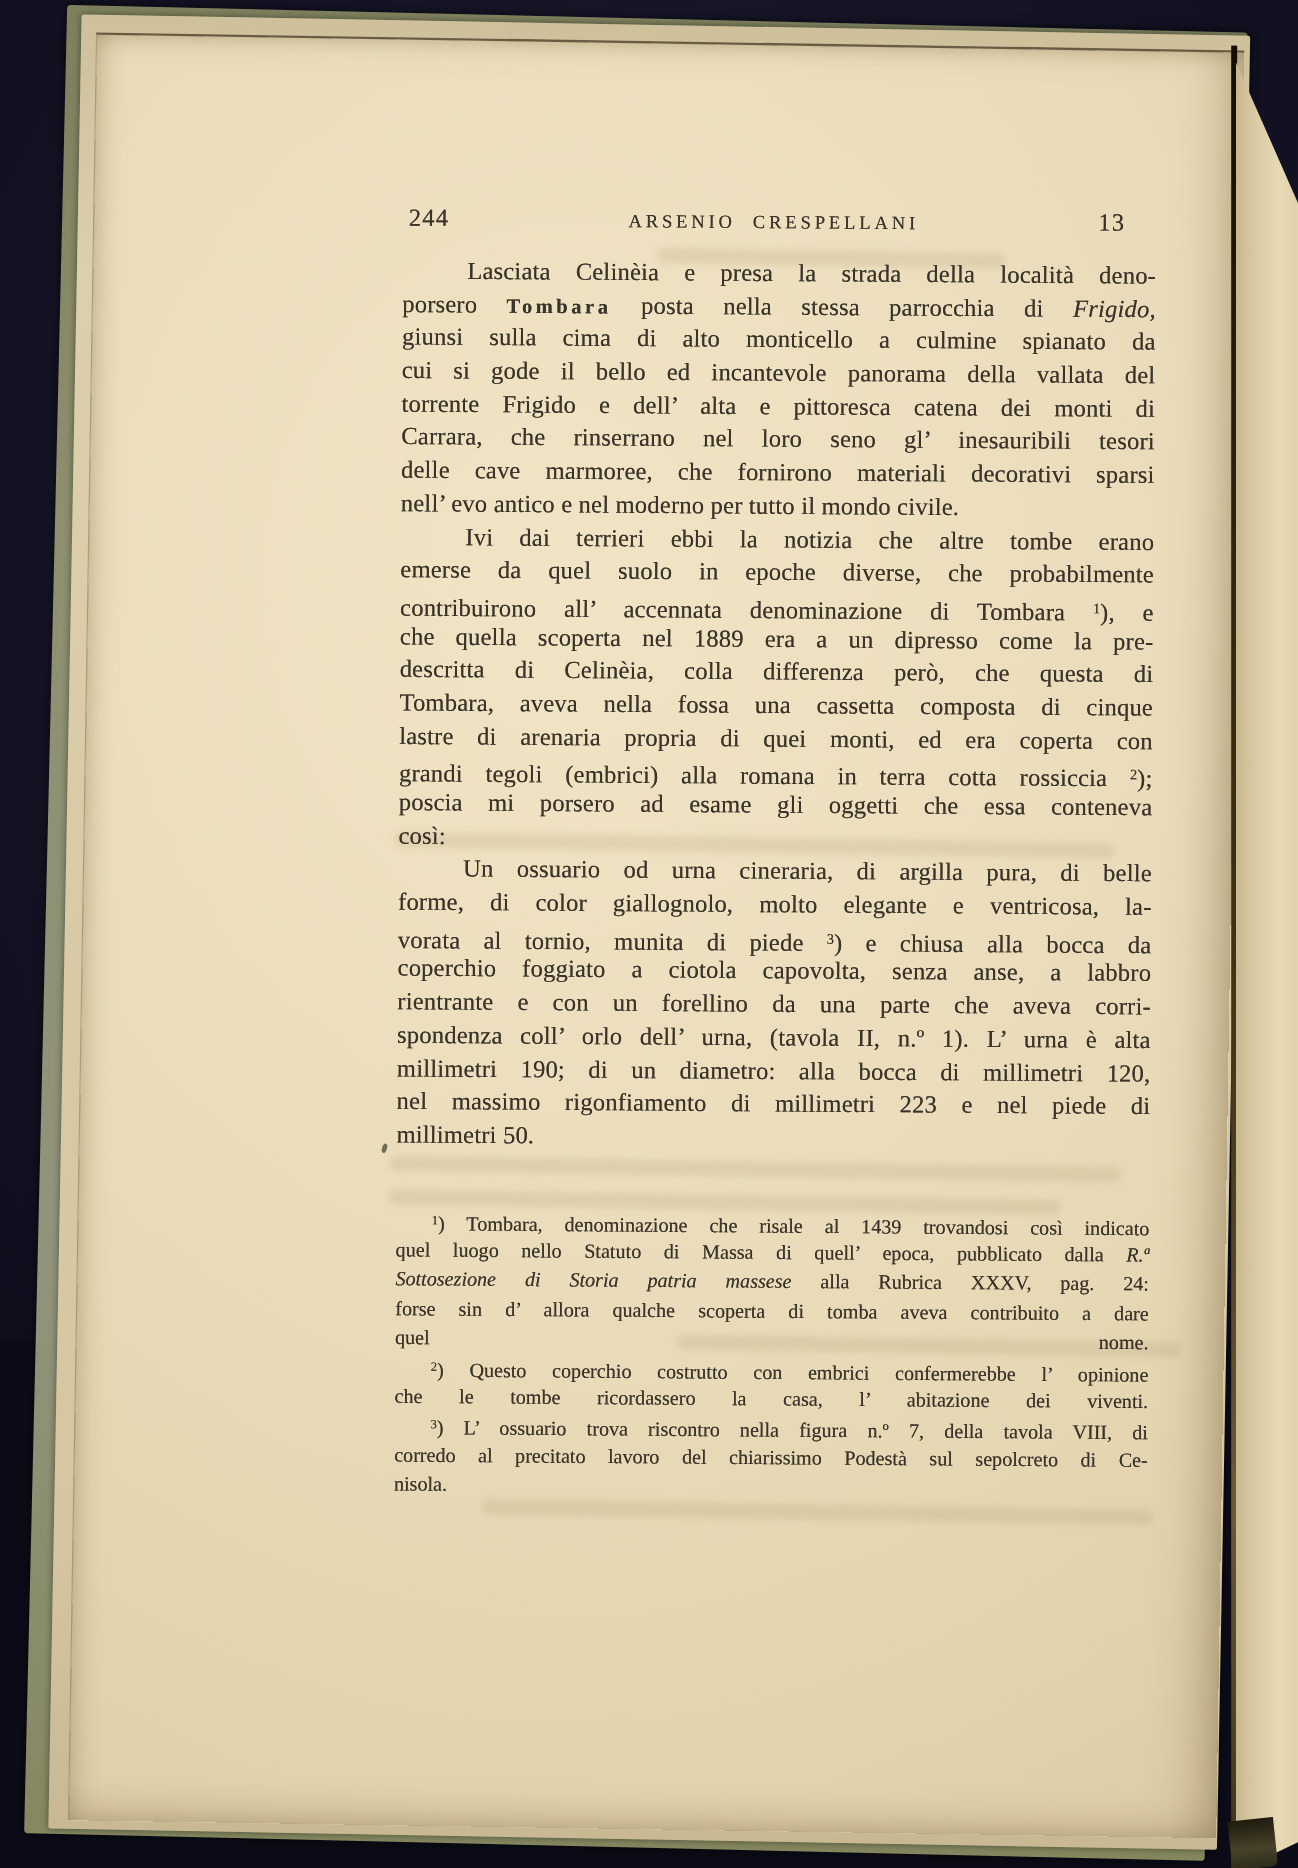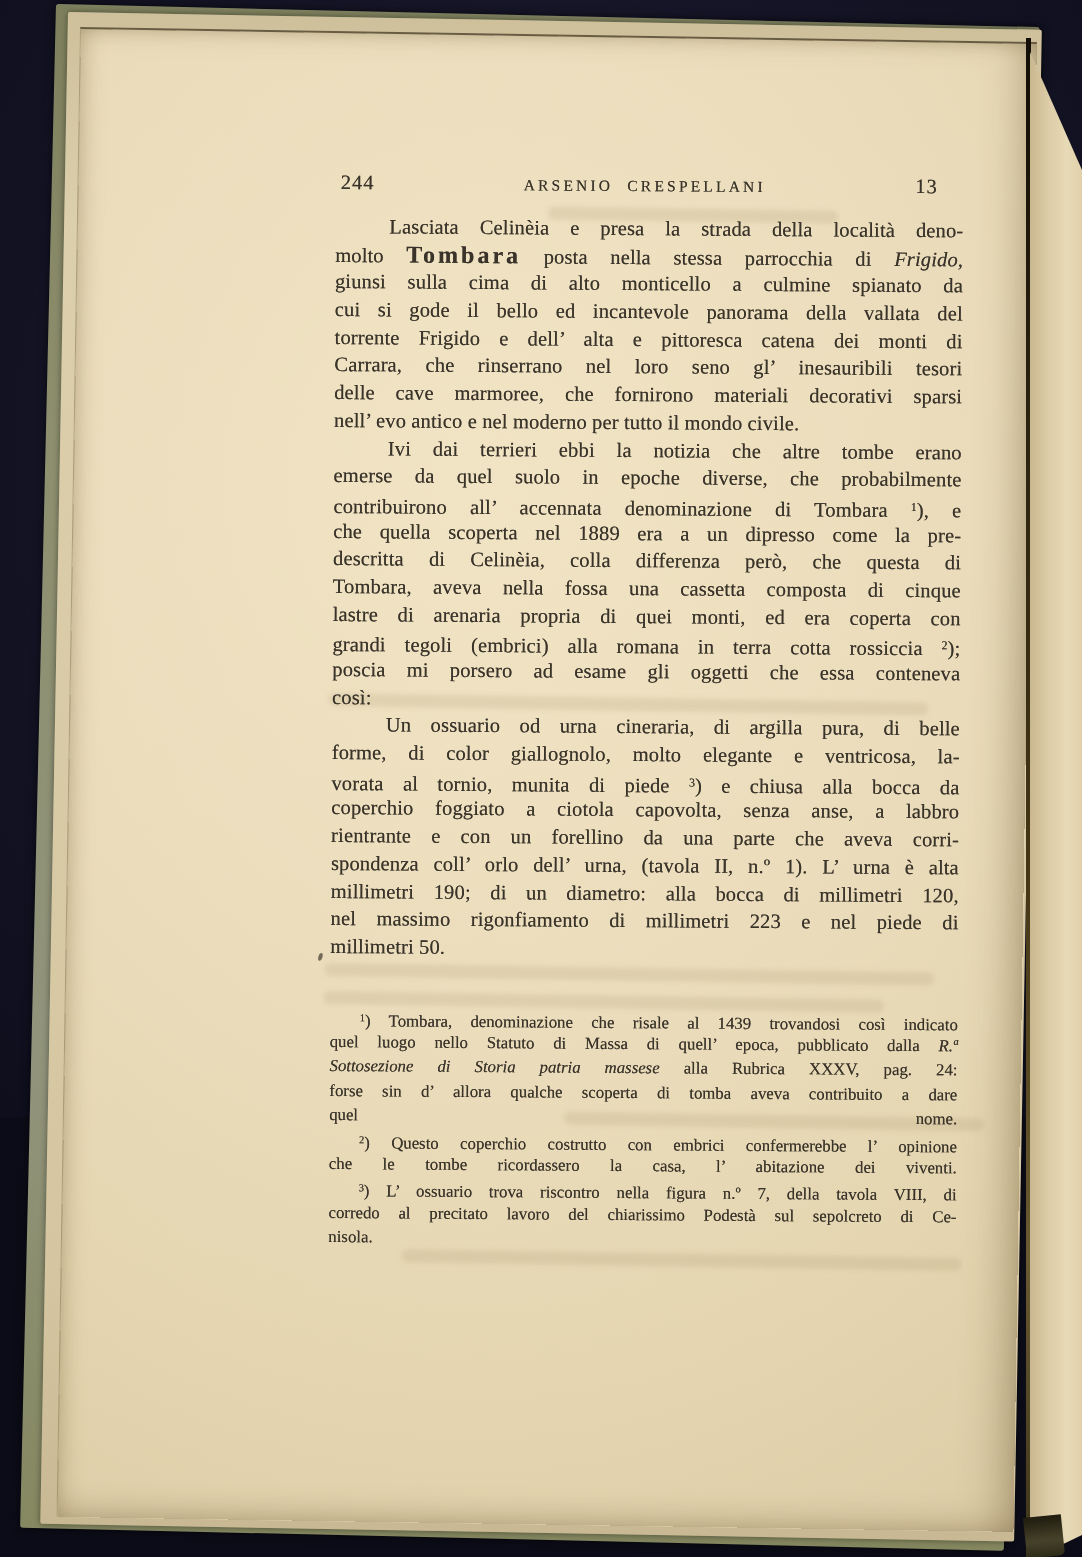--- a/index.html
+++ b/index.html
@@ -48,21 +48,21 @@
     margin:0 0 16px 0;height:26px;}
   .pagehead .numl{font-size:20.5px;margin-left:5px;letter-spacing:1px;}
   .pagehead .numr{font-size:20.5px;margin-right:26px;letter-spacing:1px;}
   .pagehead .title{font-size:15.5px;letter-spacing:3.2px;word-spacing:7px;}
 
   .bodytext .line{font-size:20.5px;line-height:27.7px;height:27.7px;
     text-align:justify;text-align-last:justify;letter-spacing:.15px;}
   .line.indent{padding-left:54px;}
   .line.last{text-align-last:left;}
 
-  .seg-b{font-weight:bold;font-size:24px;letter-spacing:3px;}
+  .seg-b{font-weight:bold;font-size:17px;letter-spacing:3px;}
   .seg-i{font-style:italic;}
   .seg-sup{font-size:12px;vertical-align:6px;letter-spacing:0;}
 
   .footnotes{margin-top:45px;}
   .footnotes .line{font-size:16.8px;line-height:24.4px;height:24.4px;
     text-align:justify;text-align-last:justify;}
   .footnotes .line.indent{padding-left:30px;}
   .footnotes .seg-sup{font-size:10.5px;vertical-align:5px;}
 
   
@@ -93,21 +93,21 @@
 
     <div class="text-rotor">
       <header class="pagehead">
         <span class="numl">244</span>
         <span class="title">ARSENIO CRESPELLANI</span>
         <span class="numr">13</span>
       </header>
 
       <section class="bodytext" id="body-text">
           <div class="line indent"><span class="seg-n">Lasciata Celinèia e presa la strada della località deno-</span></div>
-          <div class="line"><span class="seg-n">molto </span><span class="seg-b">Tombara</span><span class="seg-n"> posta nella stessa parrocchia di </span><span class="seg-i">Frigido,</span></div>
+          <div class="line"><span class="seg-n">porsero </span><span class="seg-b">Tombara</span><span class="seg-n"> posta nella stessa parrocchia di </span><span class="seg-i">Frigido,</span></div>
           <div class="line"><span class="seg-n">giunsi sulla cima di alto monticello a culmine spianato da</span></div>
           <div class="line"><span class="seg-n">cui si gode il bello ed incantevole panorama della vallata del</span></div>
           <div class="line"><span class="seg-n">torrente Frigido e dell’ alta e pittoresca catena dei monti di</span></div>
           <div class="line"><span class="seg-n">Carrara, che rinserrano nel loro seno gl’ inesauribili tesori</span></div>
           <div class="line"><span class="seg-n">delle cave marmoree, che fornirono materiali decorativi sparsi</span></div>
           <div class="line last"><span class="seg-n">nell’ evo antico e nel moderno per tutto il mondo civile.</span></div>
           <div class="line indent"><span class="seg-n">Ivi dai terrieri ebbi la notizia che altre tombe erano</span></div>
           <div class="line"><span class="seg-n">emerse da quel suolo in epoche diverse, che probabilmente</span></div>
           <div class="line"><span class="seg-n">contribuirono all’ accennata denominazione di Tombara </span><span class="seg-sup">1</span><span class="seg-n">), e</span></div>
           <div class="line"><span class="seg-n">che quella scoperta nel 1889 era a un dipresso come la pre-</span></div>

